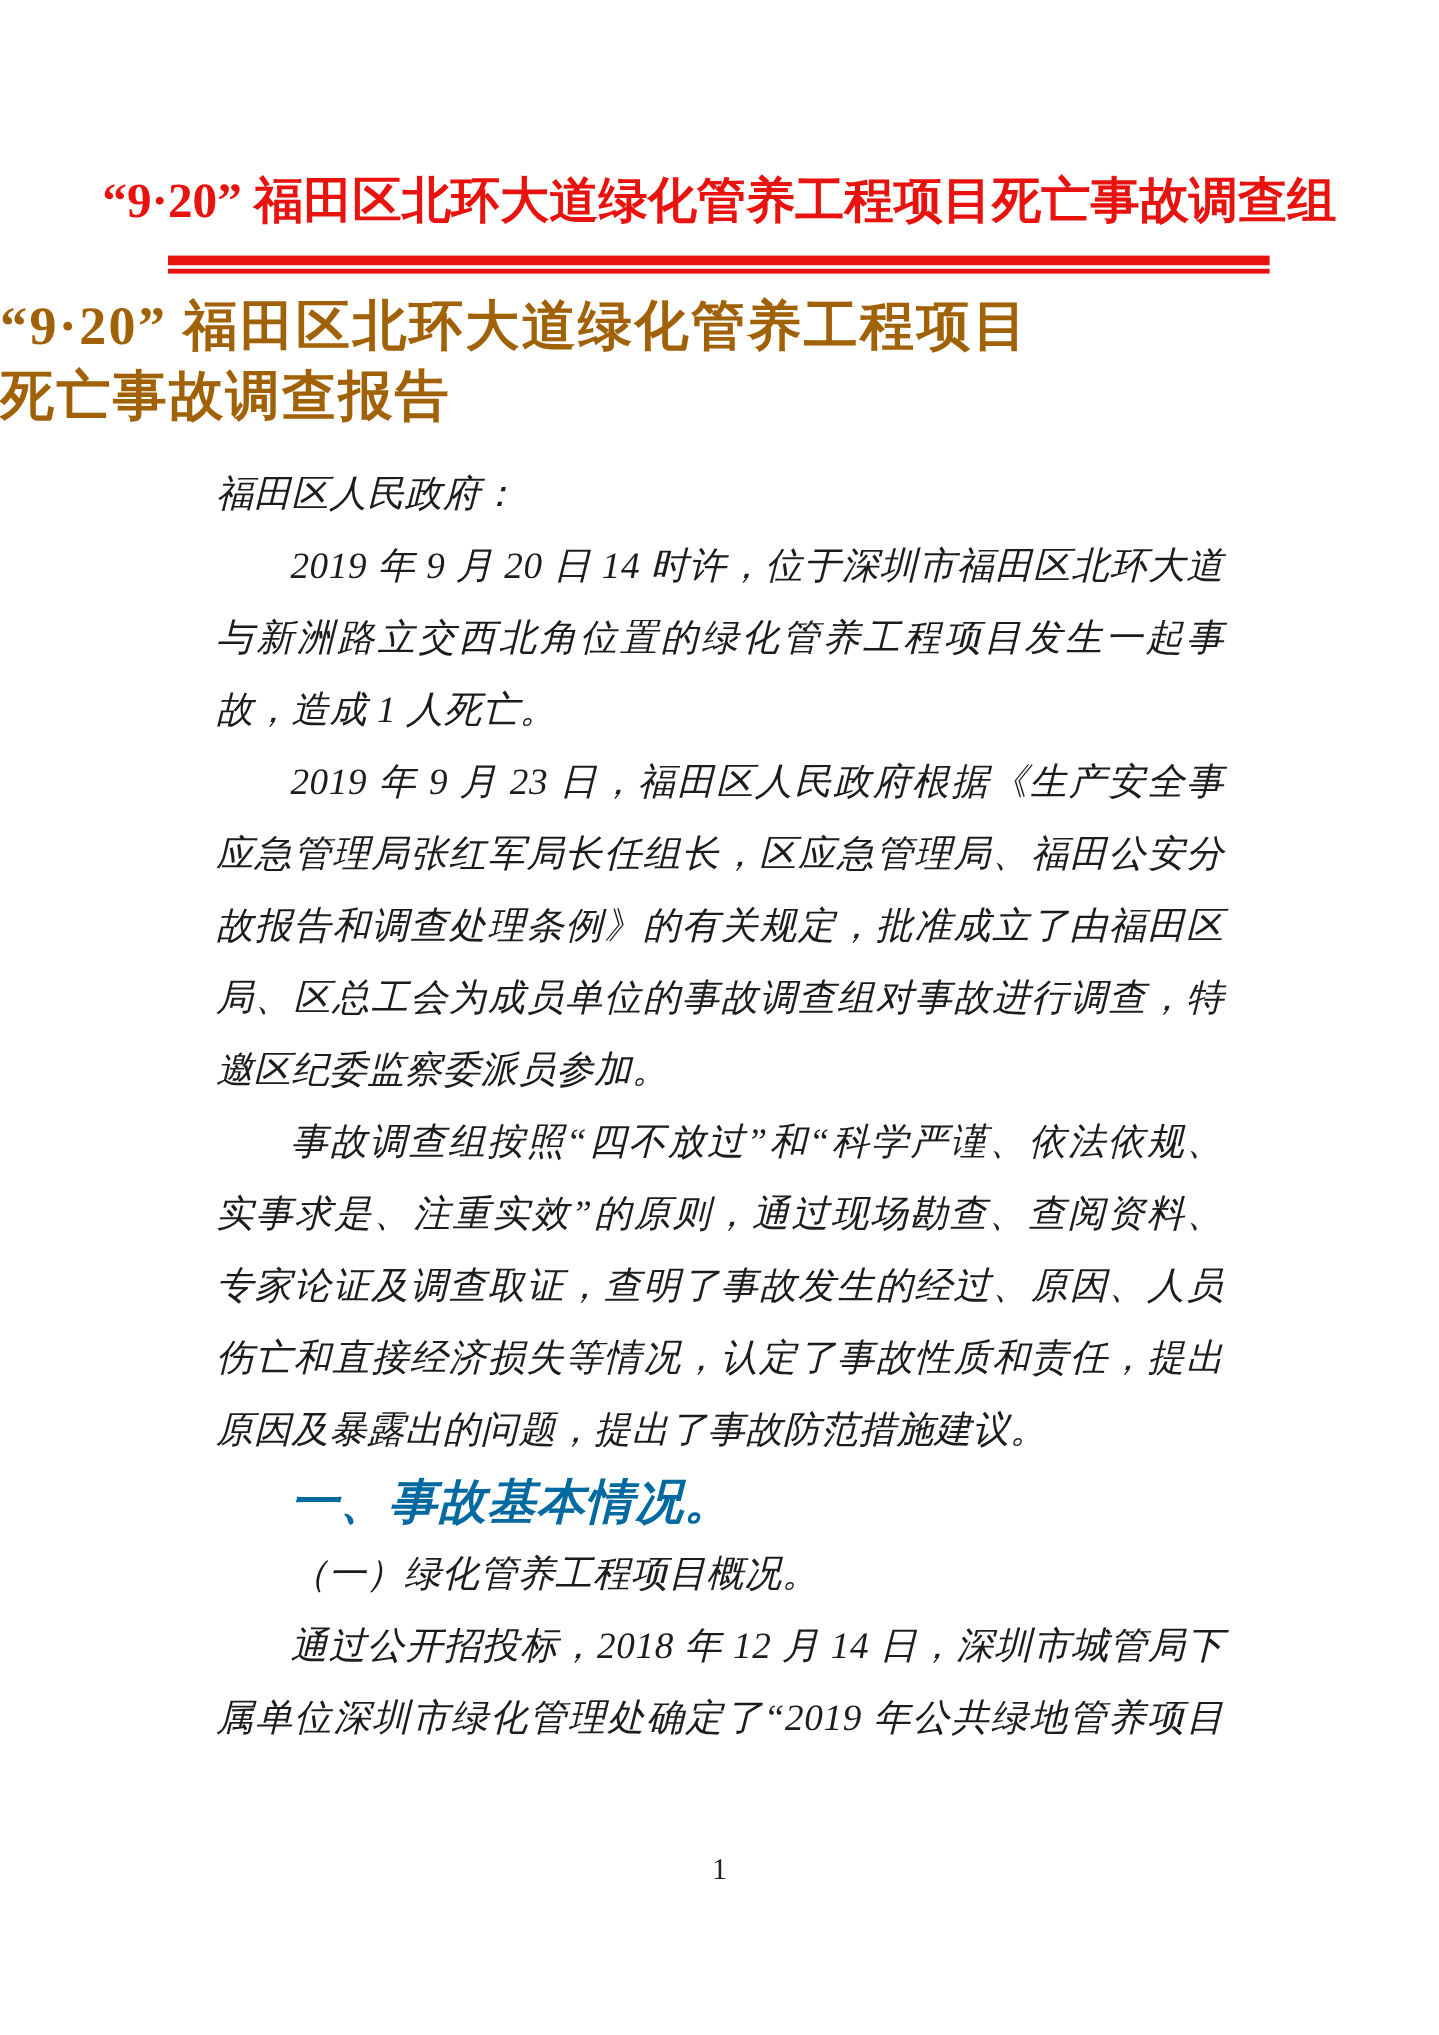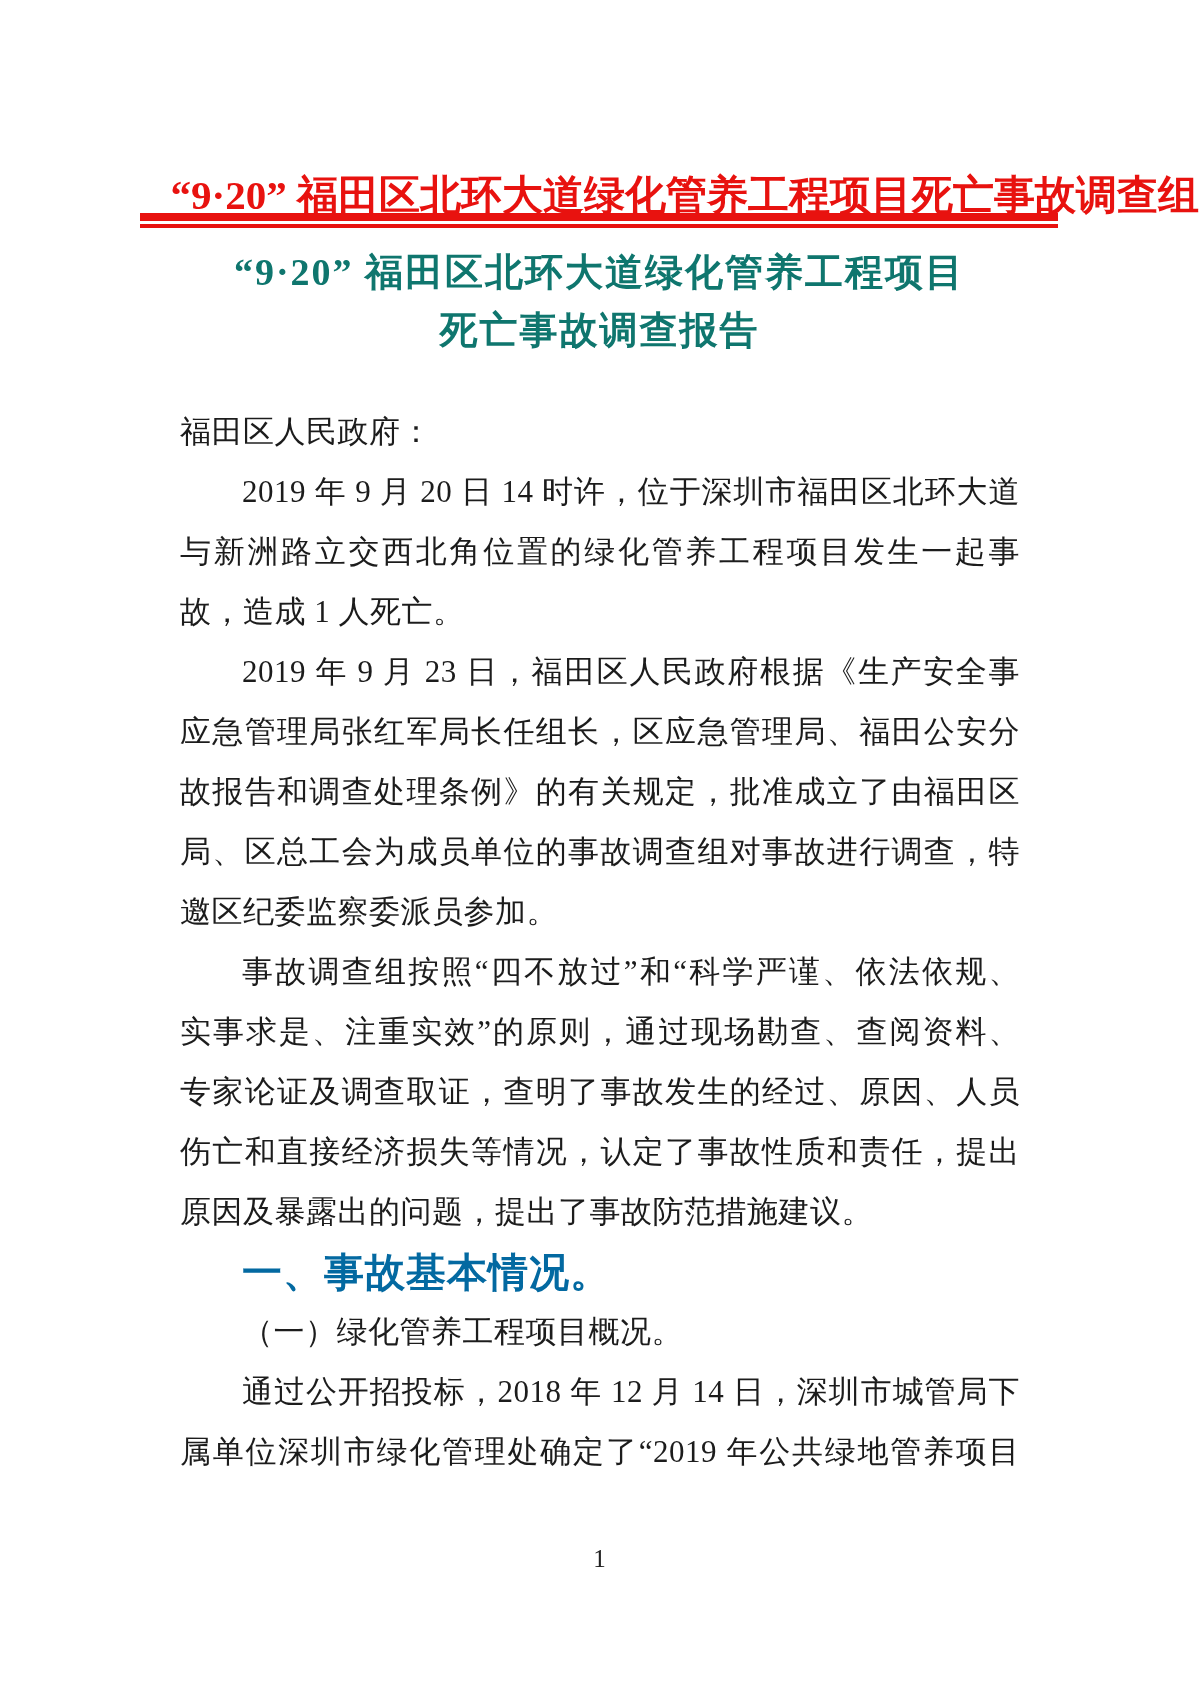--- a/index.html
+++ b/index.html
@@ -9,27 +9,26 @@
     height: 1696px;
     background: #ffffff;
     font-family: "Liberation Serif", serif;
     overflow: hidden;
   }
   .red-header {
     position: absolute;
     top: 140px;
     left: 0;
     width: 100%;
-    text-align: right;
+    text-align: center;
     font-size: 41px;
     font-weight: bold;
     color: var(--accent-red, #e8120f);
     letter-spacing: 0px;
     white-space: nowrap;
-    margin-top: 28px;
   }
   .red-rule {
     position: absolute;
     top: 213px;
     left: 140px;
     width: 918px;
   }
   .rule-thick {
     height: 8px;
     background: var(--accent-red, #e8120f);
@@ -38,33 +37,33 @@
     margin-top: 3px;
     height: 4px;
     background: var(--accent-red, #e8120f);
   }
   .doc-title {
     position: absolute;
     top: 243px;
     left: 0;
     width: 100%;
     margin: 0;
-    text-align: center;
-    font-size: 38px;
+    font-size: 45px;
     line-height: 58px;
     font-weight: bold;
-    color: #0f766e;
+    color: #a16207;
     letter-spacing: 2px;
   }
   .body-text {
     position: absolute;
-    top: 402px;
+    top: 382px;
     left: 180px;
     width: 840px;
     color: #1c1c1c;
+    font-style: italic;
   }
   .bline {
     height: 60px;
     line-height: 60px;
     font-size: 31px;
     letter-spacing: 0.5px;
     white-space: nowrap;
   }
   .bline.justify {
     white-space: normal;

